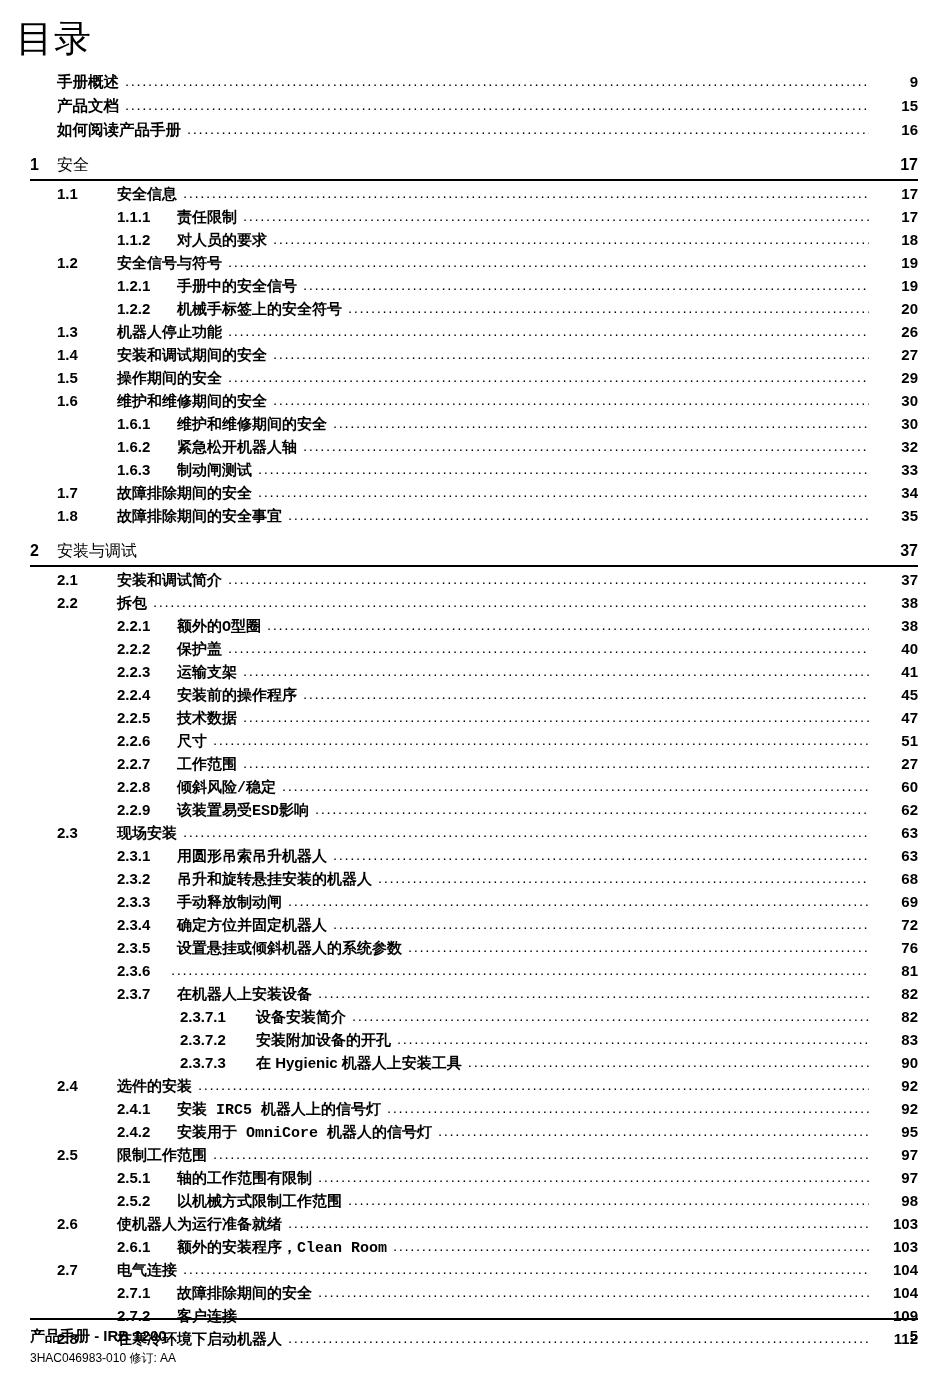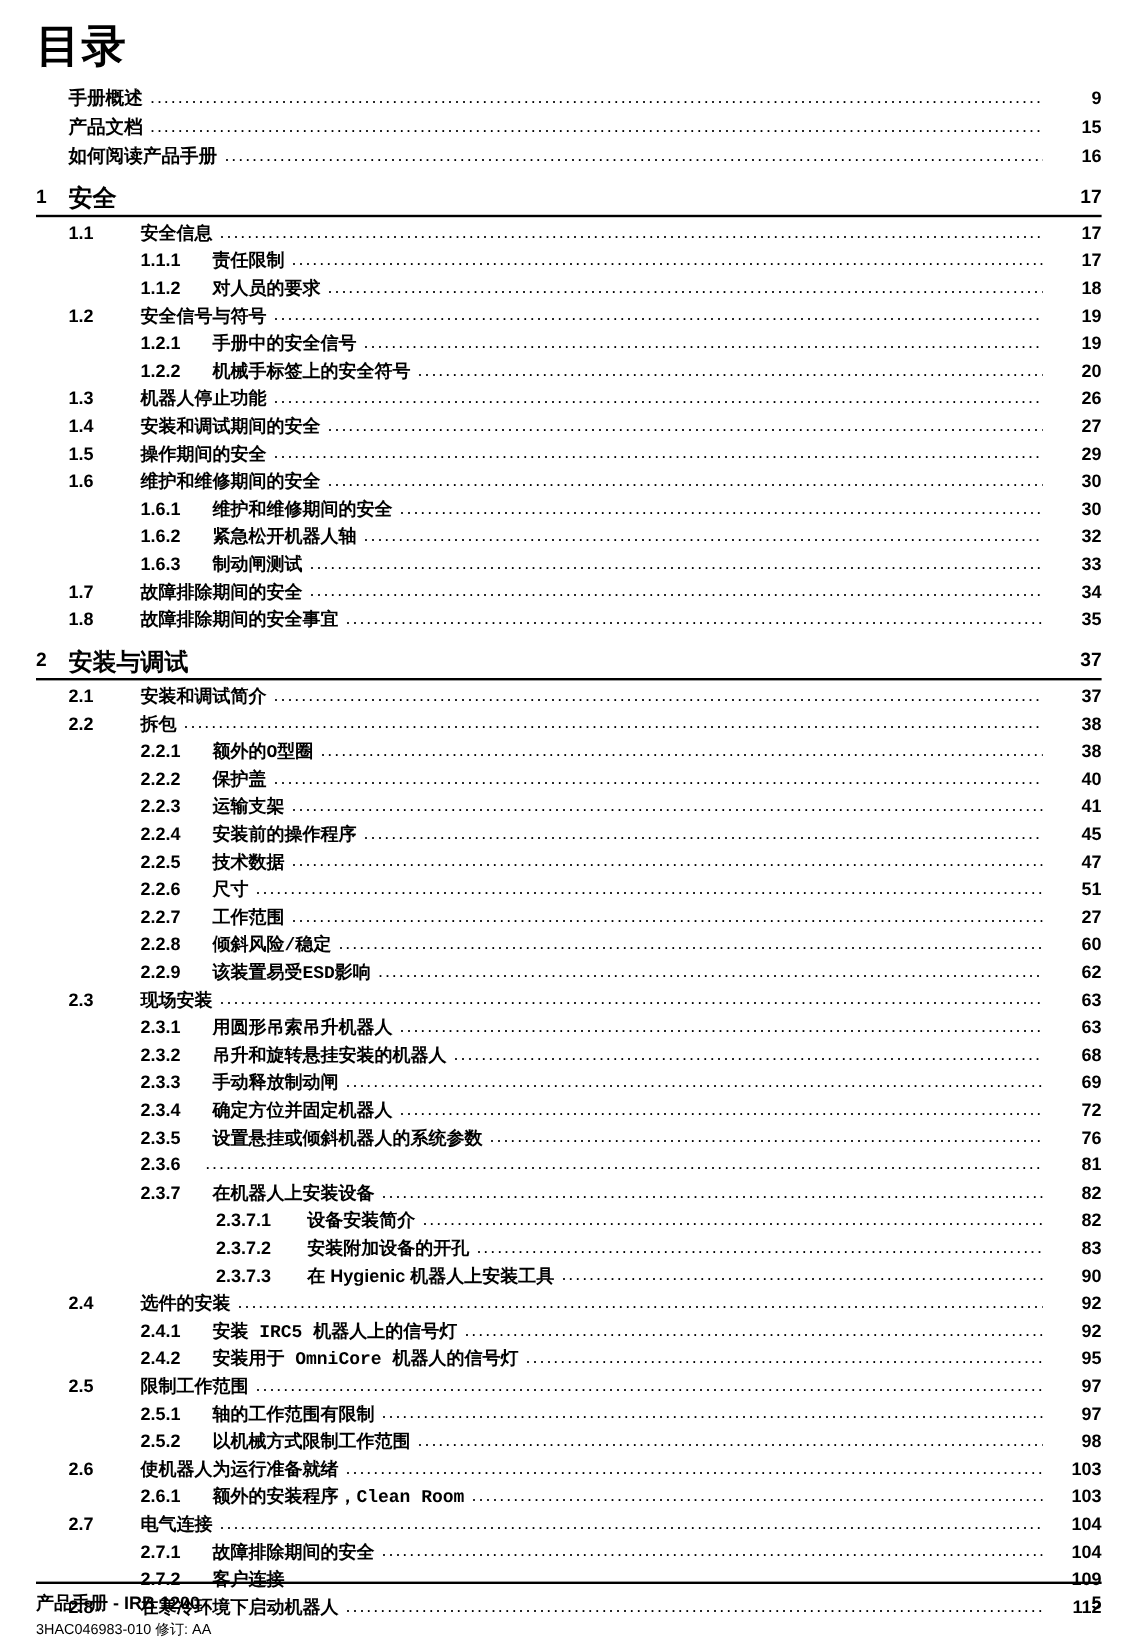--- a/index.html
+++ b/index.html
@@ -18,24 +18,24 @@
   .page {
     position: relative;
     width: 938px;
     height: 1377px;
     box-sizing: border-box;
   }
 
   
   .doc-title {
     position: absolute;
-    left: 30px;
+    left: 16px;
     top: 20px;
     font-size: 37px;
-    font-weight: bold;
+    font-weight: normal;
     letter-spacing: 1px;
     line-height: 1;
   }
 
   
   .toc {
     position: absolute;
     left: 0;
     top: 72px;
     width: 938px;
@@ -90,22 +90,22 @@
     border-bottom: 2px solid #000;
     margin-top: 7px;
     margin-bottom: 4px;
   }
   .row.level-1 .num {
     width: 27px;
     font-size: 16px;
     font-weight: bold;
   }
   .row.level-1 .label {
-    font-size: 20px;
-    font-weight: bold;
+    font-size: 16px;
+    font-weight: normal;
   }
   .row.level-1 .pg {
     font-size: 16px;
     font-weight: bold;
   }
   .row.level-1 .leader { visibility: hidden; }
 
   
   .row.level-2 .num {
     width: 33px;

